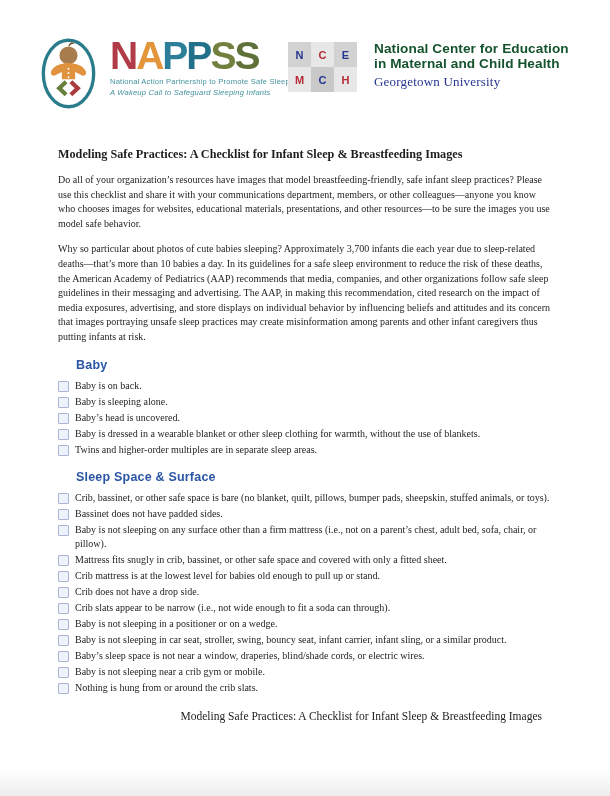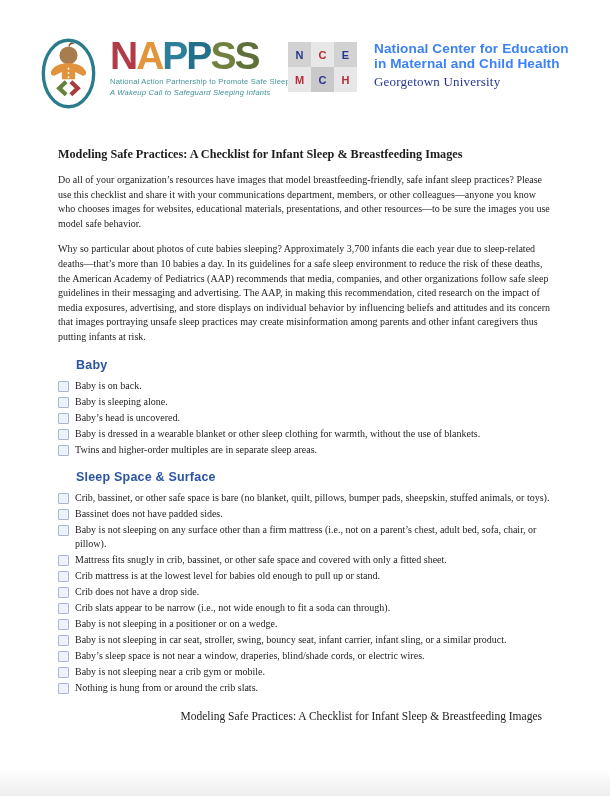--- a/index.html
+++ b/index.html
@@ -38,21 +38,21 @@
   .ncemch-grid{
     display:grid;grid-template-columns:repeat(3,23px);grid-auto-rows:25px;
   }
   .ncemch-grid .cell{
     display:flex;align-items:center;justify-content:center;
     font-family:"Liberation Sans", sans-serif;font-weight:bold;font-size:11px;
   }
   .ncemch-text{margin-left:17px;padding-top:0px;}
   .ncemch-name{
     font-family:"Liberation Sans", sans-serif;font-weight:bold;
-    font-size:13.6px;line-height:14.5px;color:#3b82f6;letter-spacing:.1px;
+    font-size:13.6px;line-height:14.5px;color:#14532d;letter-spacing:.1px;
   }
   .ncemch-univ{
     font-family:Liberation Serif, serif;
     font-size:13px;color:#26368f;margin-top:3px;letter-spacing:.2px;
   }
 
   
   .content{margin:0 58px;}
   .doc-title{
     font-size:12.2px;font-weight:bold;line-height:15px;

